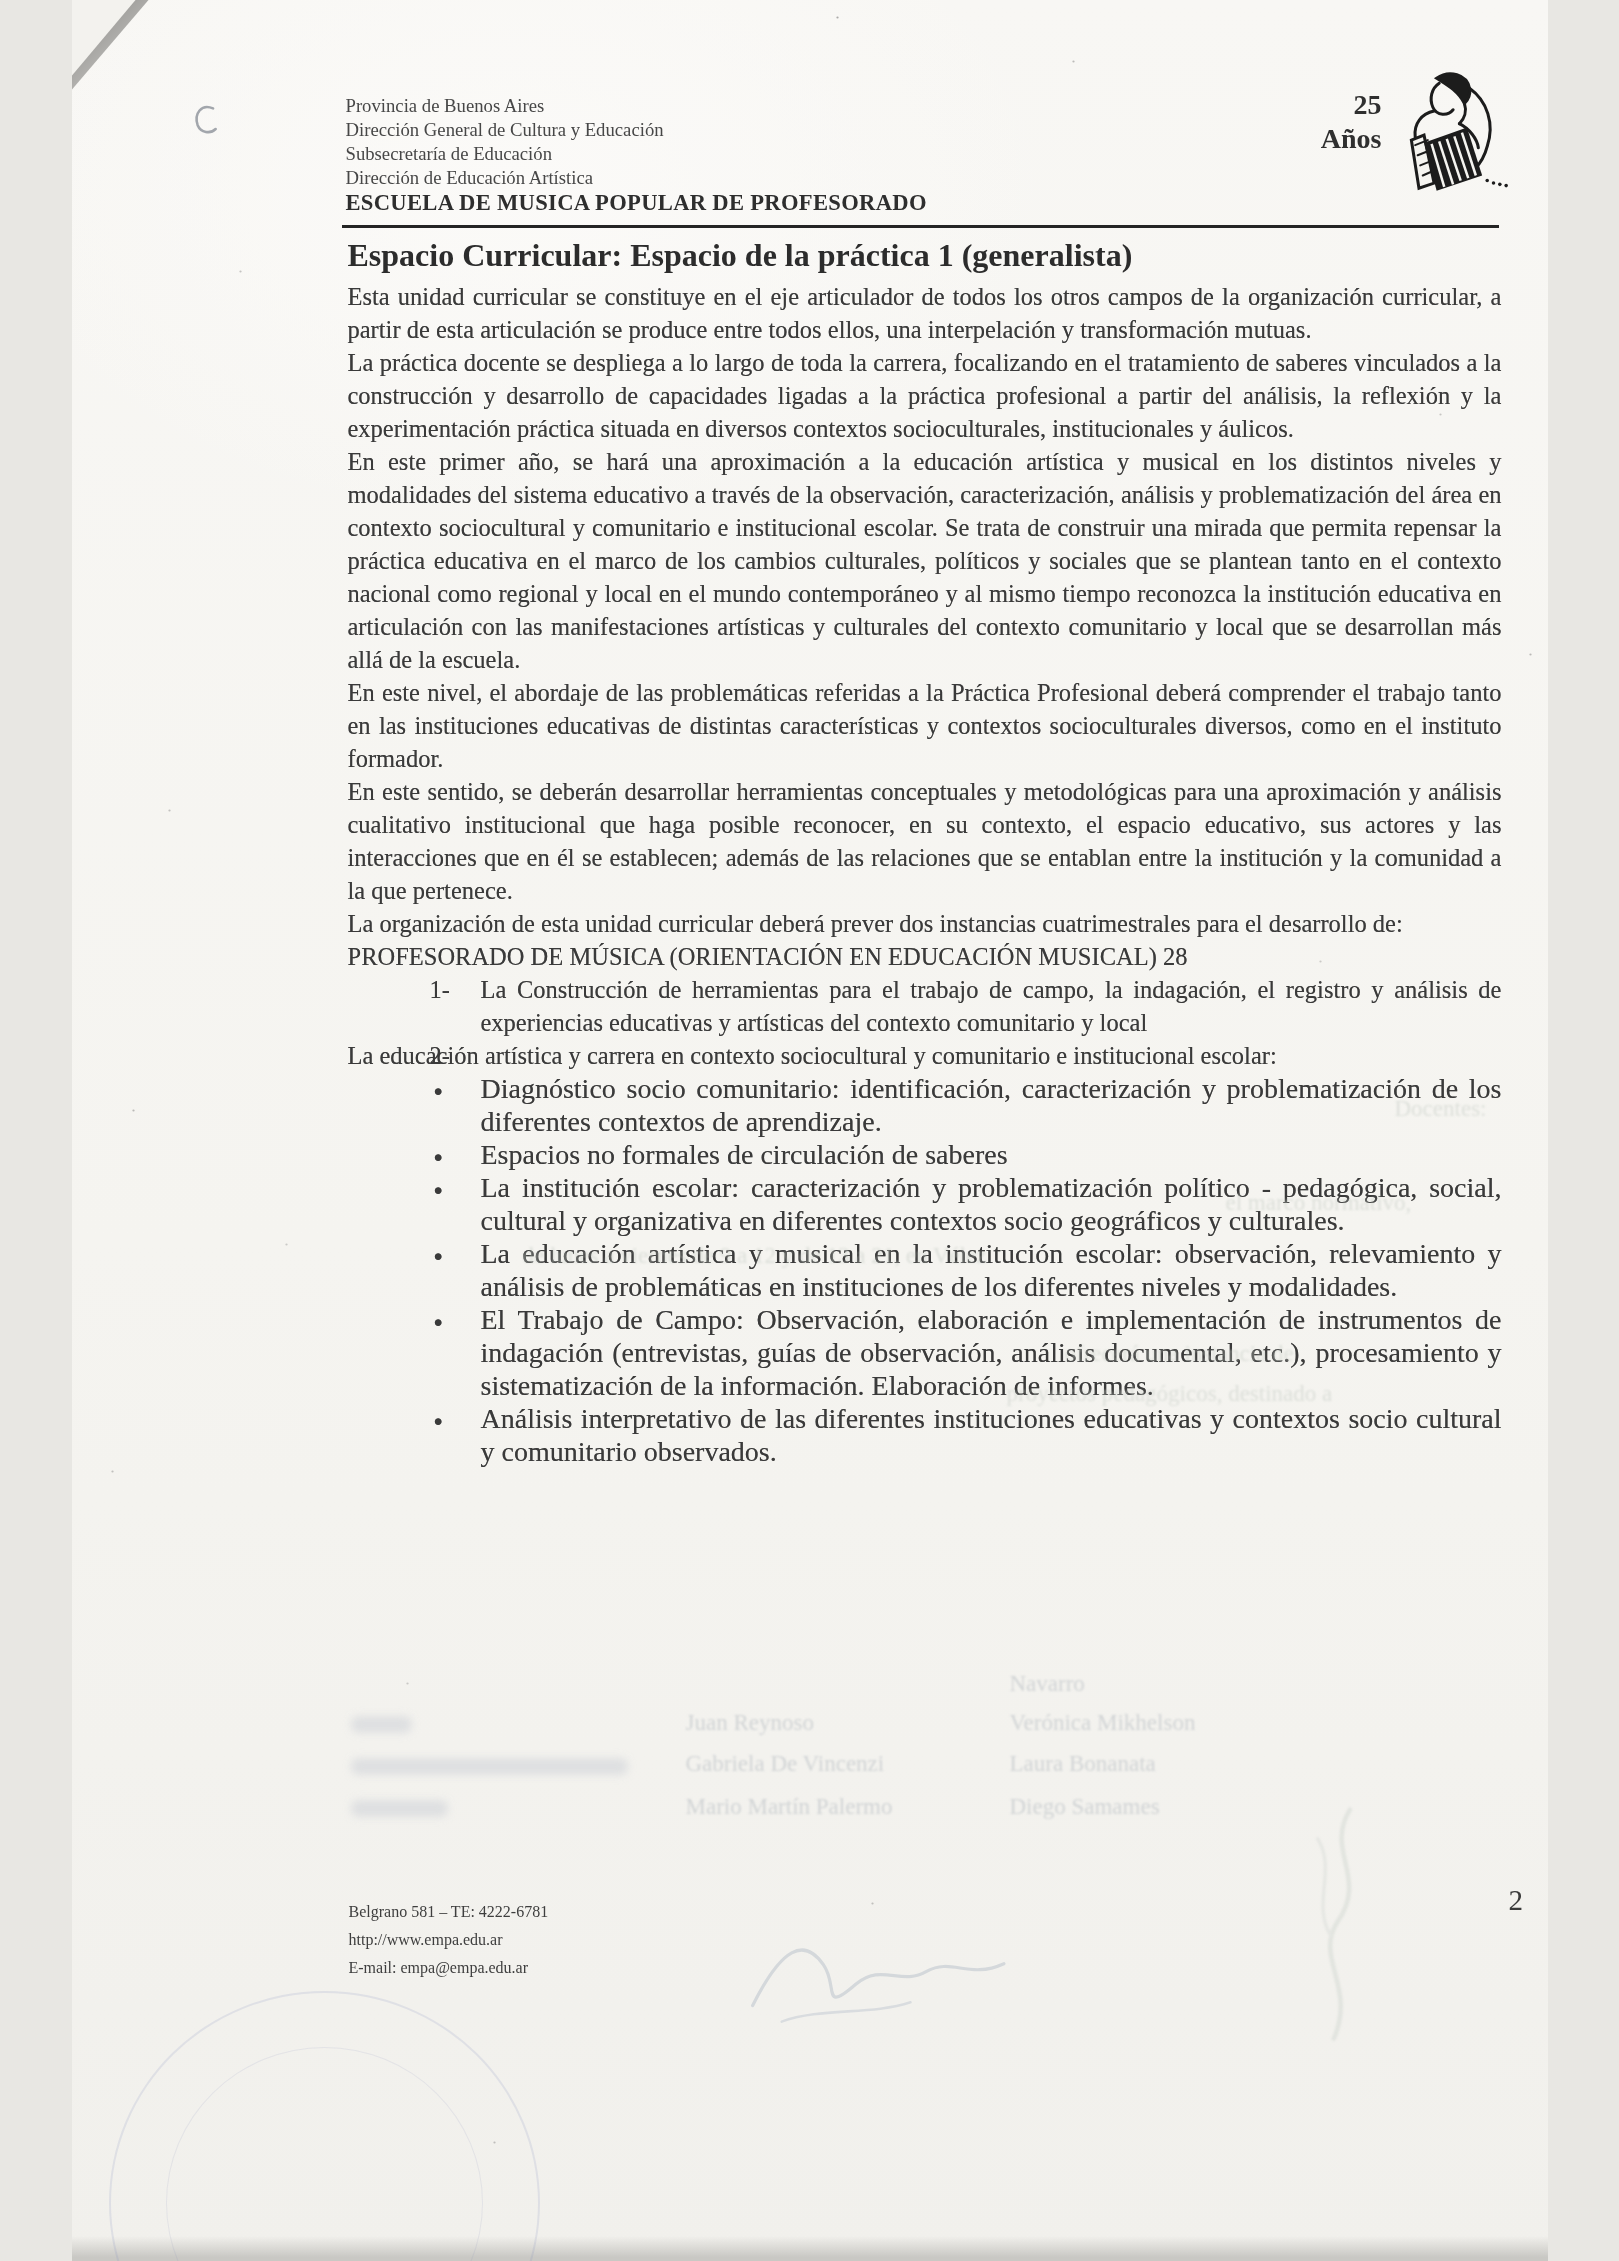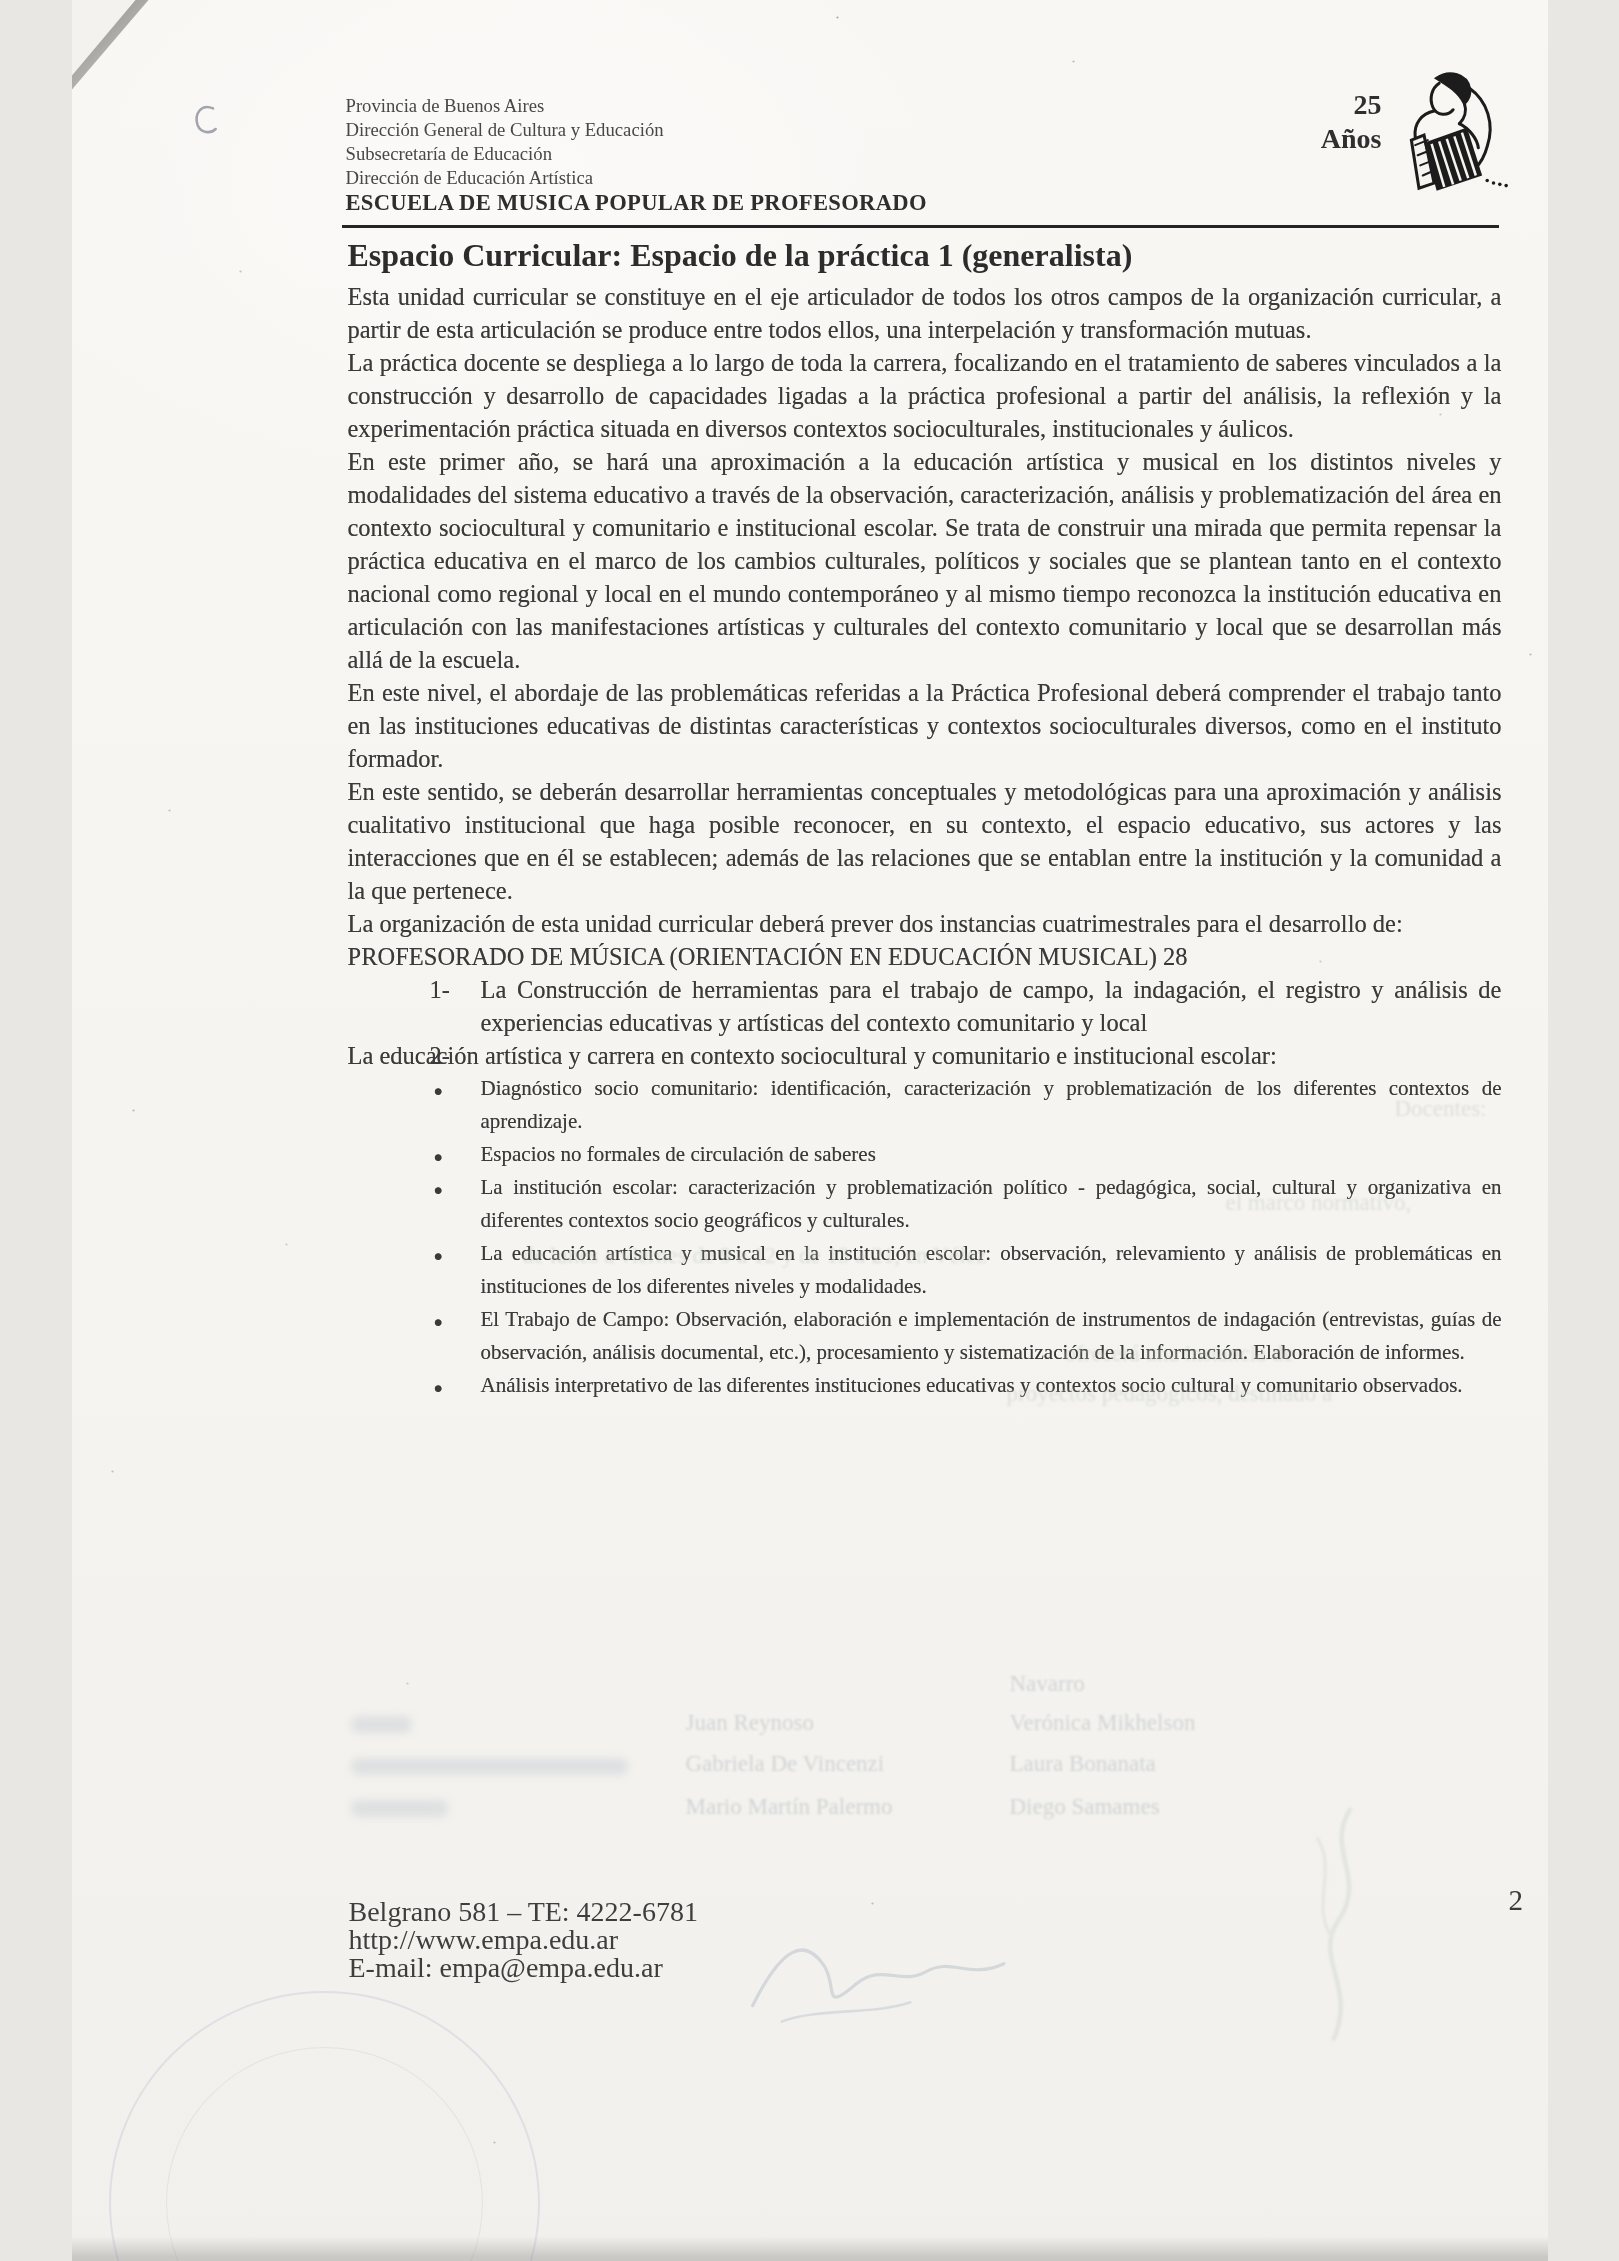--- a/index.html
+++ b/index.html
@@ -56,26 +56,26 @@
   .flow{position:absolute;left:276px;top:235px;width:1154px;}
   .doc-title{font-size:32px;line-height:40px;font-weight:bold;color:#2c2c2c;margin:0 0 5.2px 0;}
   .flow p{margin:0;font-size:24.5px;line-height:33px;text-align:justify;
     text-shadow:0 0 0.4px rgba(45,45,45,.55);}
   .flow p.nojust{text-align:left;}
   ol.numbered{list-style:none;margin:0;padding:0;}
   ol.numbered li{position:relative;margin:0;padding-left:133px;font-size:24.5px;line-height:33px;
     text-align:justify;text-shadow:0 0 0.4px rgba(45,45,45,.55);}
   ol.numbered li .num{position:absolute;left:82px;top:0;}
   ul.bullets{list-style:none;margin:0;padding:0;}
-  ul.bullets li{position:relative;margin:0;padding-left:133px;font-size:21px;line-height:33px;
+  ul.bullets li{position:relative;margin:0;padding-left:133px;font-size:28px;line-height:33px;
     text-align:justify;text-shadow:0 0 0.4px rgba(45,45,45,.55);}
   ul.bullets li::before{content:"●";position:absolute;left:86px;top:1.9px;font-size:15.5px;color:#3a3a3a;}
 
   
-  .footer{position:absolute;left:277px;top:1898px;font-size:28px;line-height:28px;color:#3e3e3e;}
+  .footer{position:absolute;left:277px;top:1898px;font-size:16px;line-height:28px;color:#3e3e3e;}
   .page-number{position:absolute;left:1437px;top:1884px;font-size:29px;color:#3a3a3a;}
 
   
   .ghost{position:absolute;font-size:23px;white-space:nowrap;color:#c6cacd;
     filter:blur(0.8px);opacity:.75;}
   .ghost.greenish{color:#c9cfc8;opacity:.55;filter:blur(1px);}
   .gf0{left:1154px;top:1190px;}
   .gf1{left:451px;top:1243px;}
   .gf2{left:993px;top:1341px;}
   .gf3{left:935px;top:1381px;}

